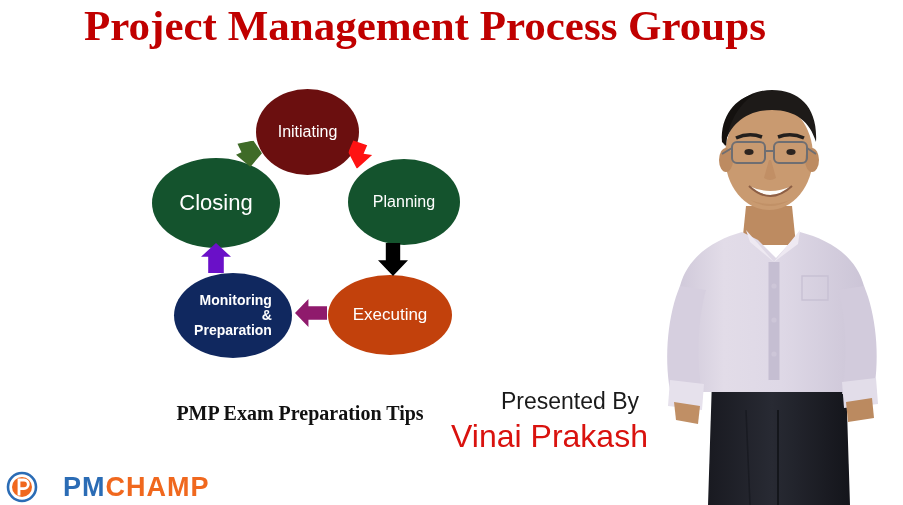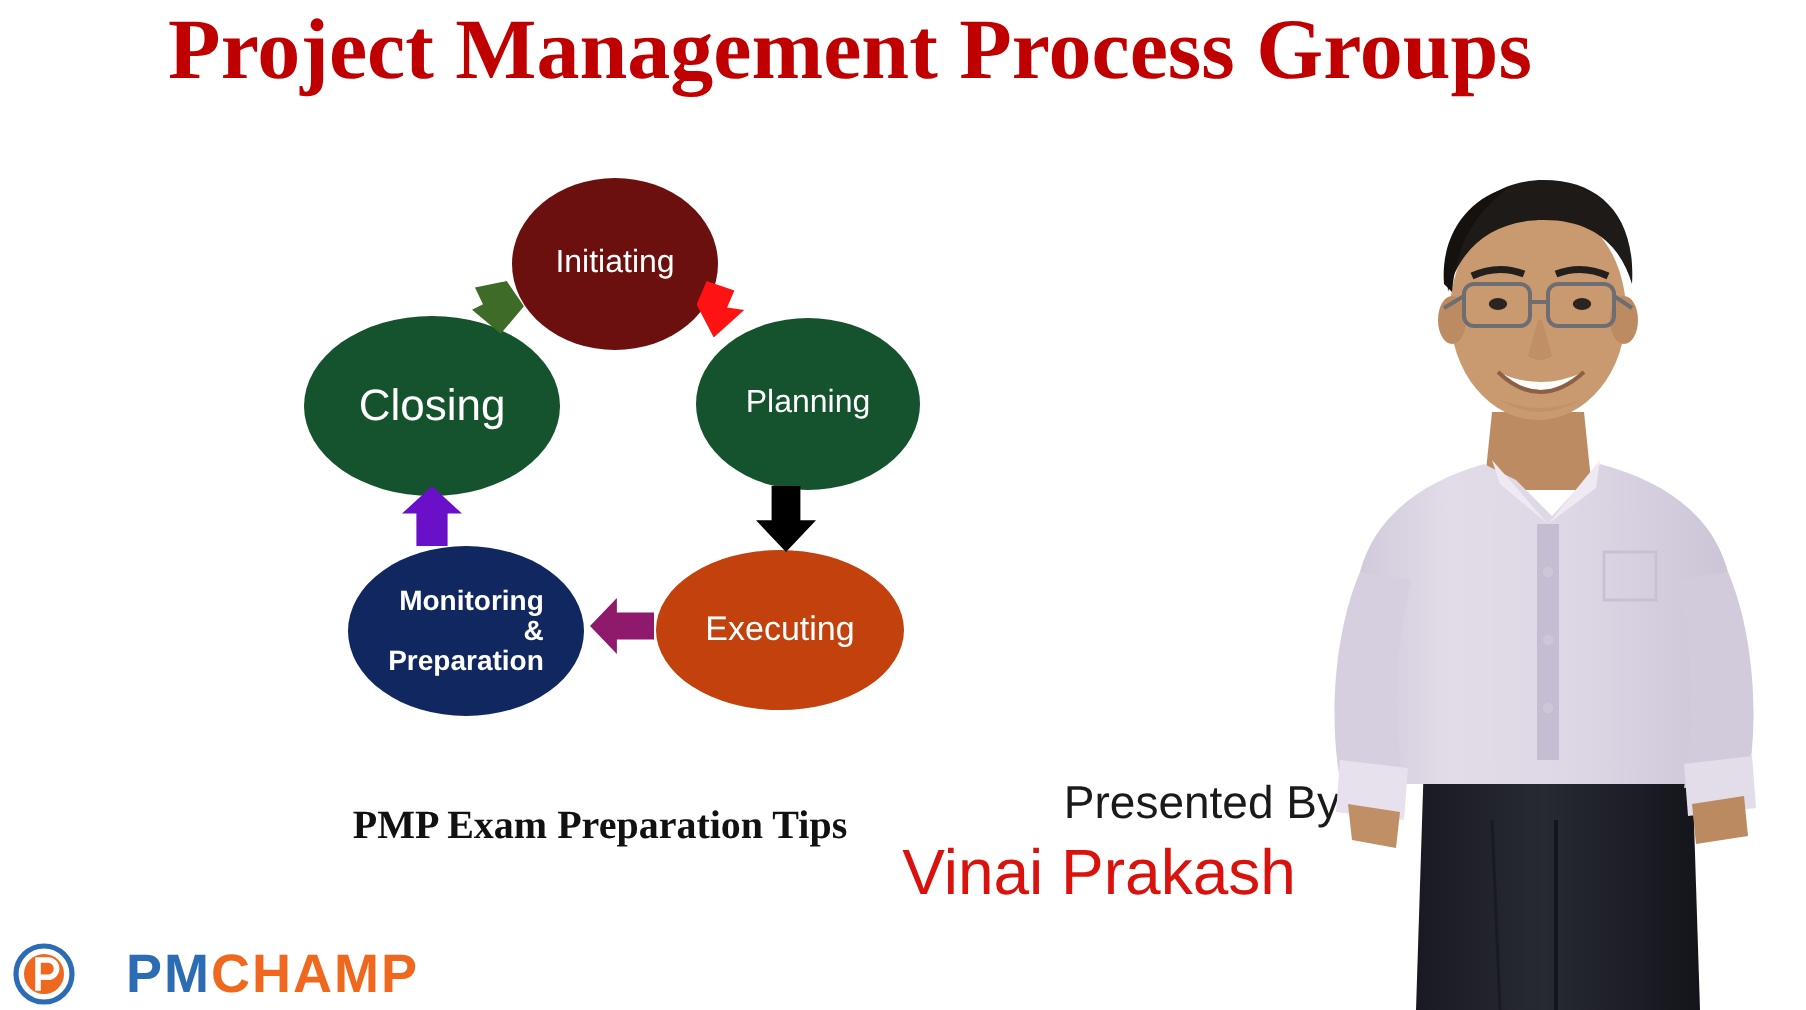--- a/index.html
+++ b/index.html
@@ -136,21 +136,21 @@
     font-size: 20px;
     color: #111111;
     white-space: nowrap;
     margin-top: 16px;
   }
   #presented-by {
     position: absolute;
     left: 470px;
     top: 388px;
     width: 200px;
-    text-align: right;
+    text-align: center;
     font-size: 23px;
     color: #1a1a1a;
   }
   #presenter-name {
     position: absolute;
     left: 442px;
     top: 418px;
     width: 215px;
     text-align: center;
     font-size: 32px;

